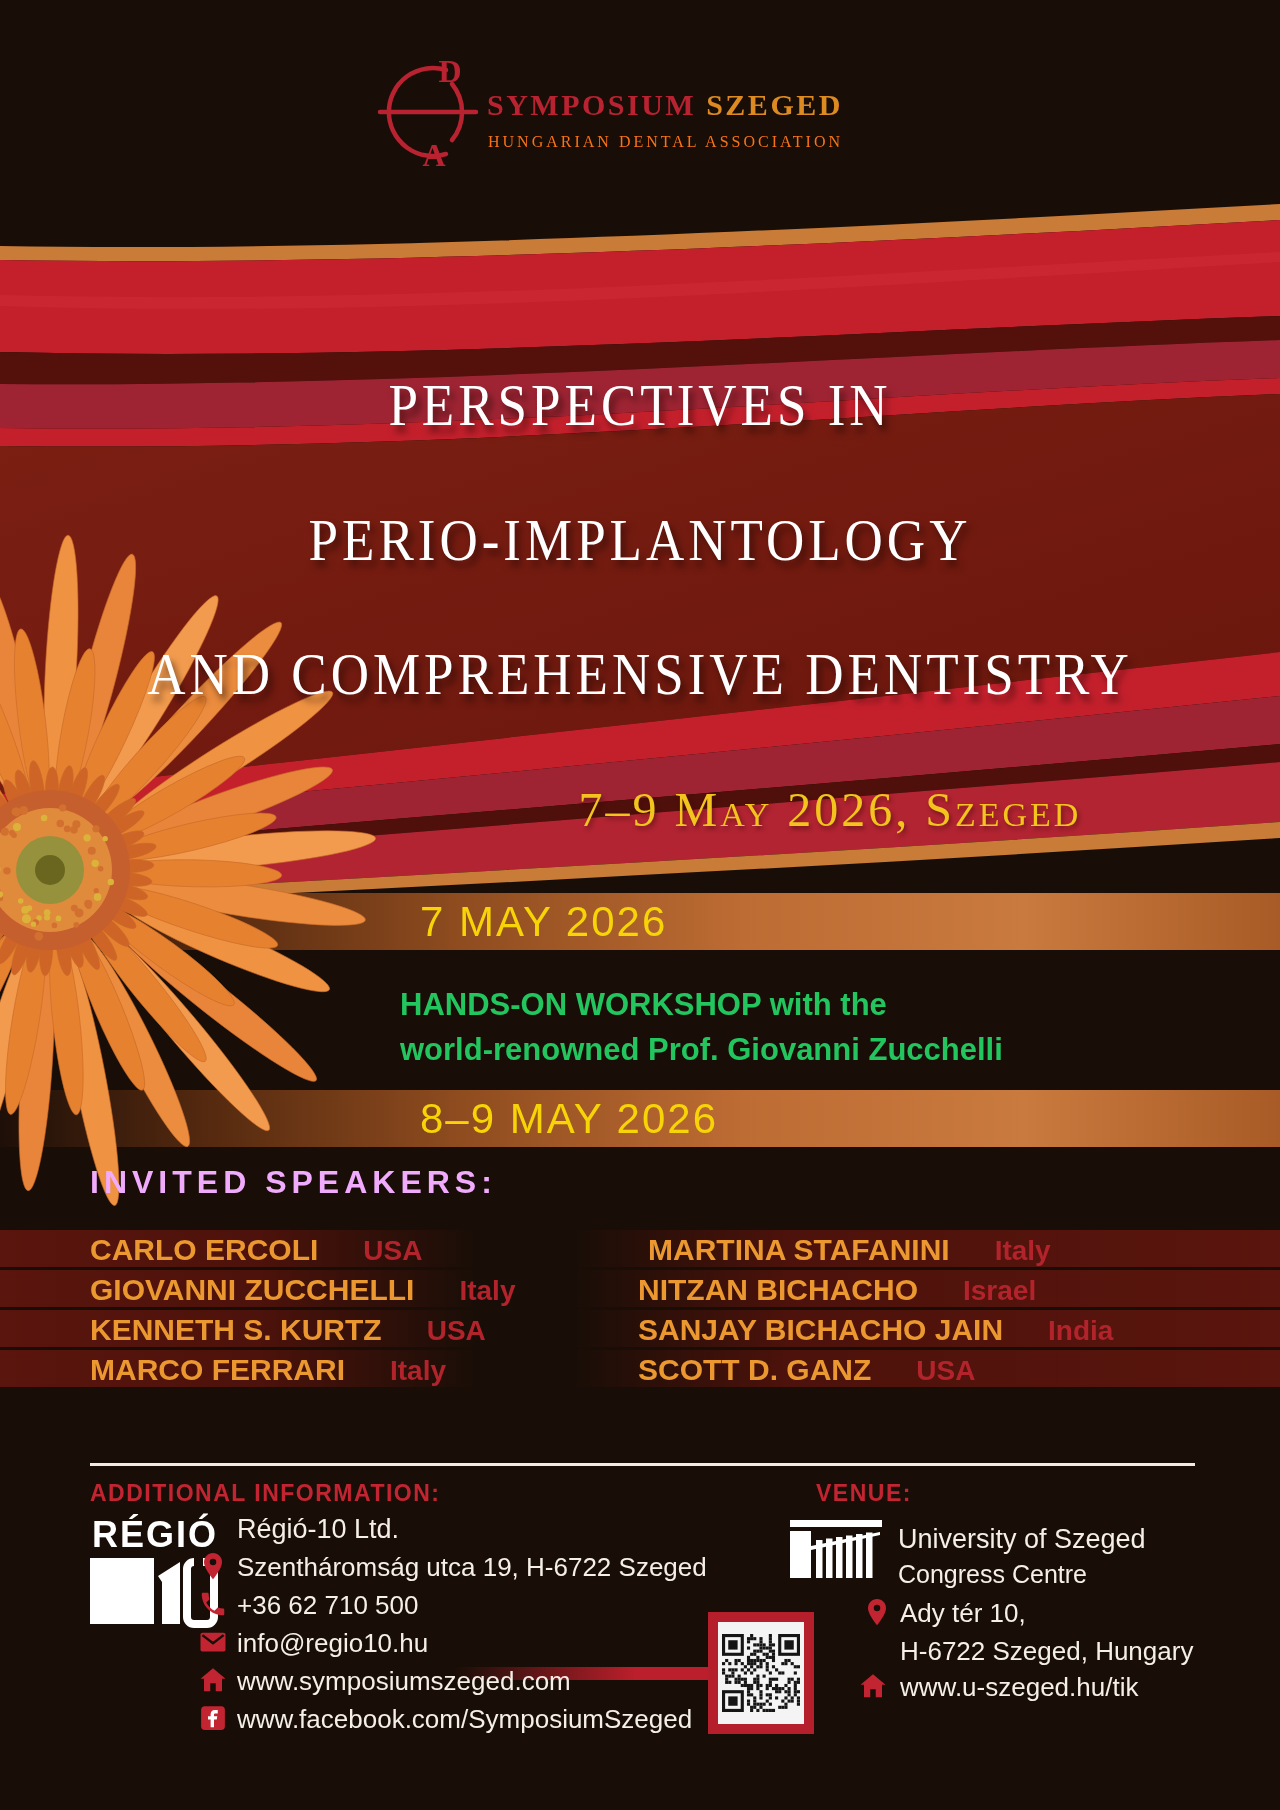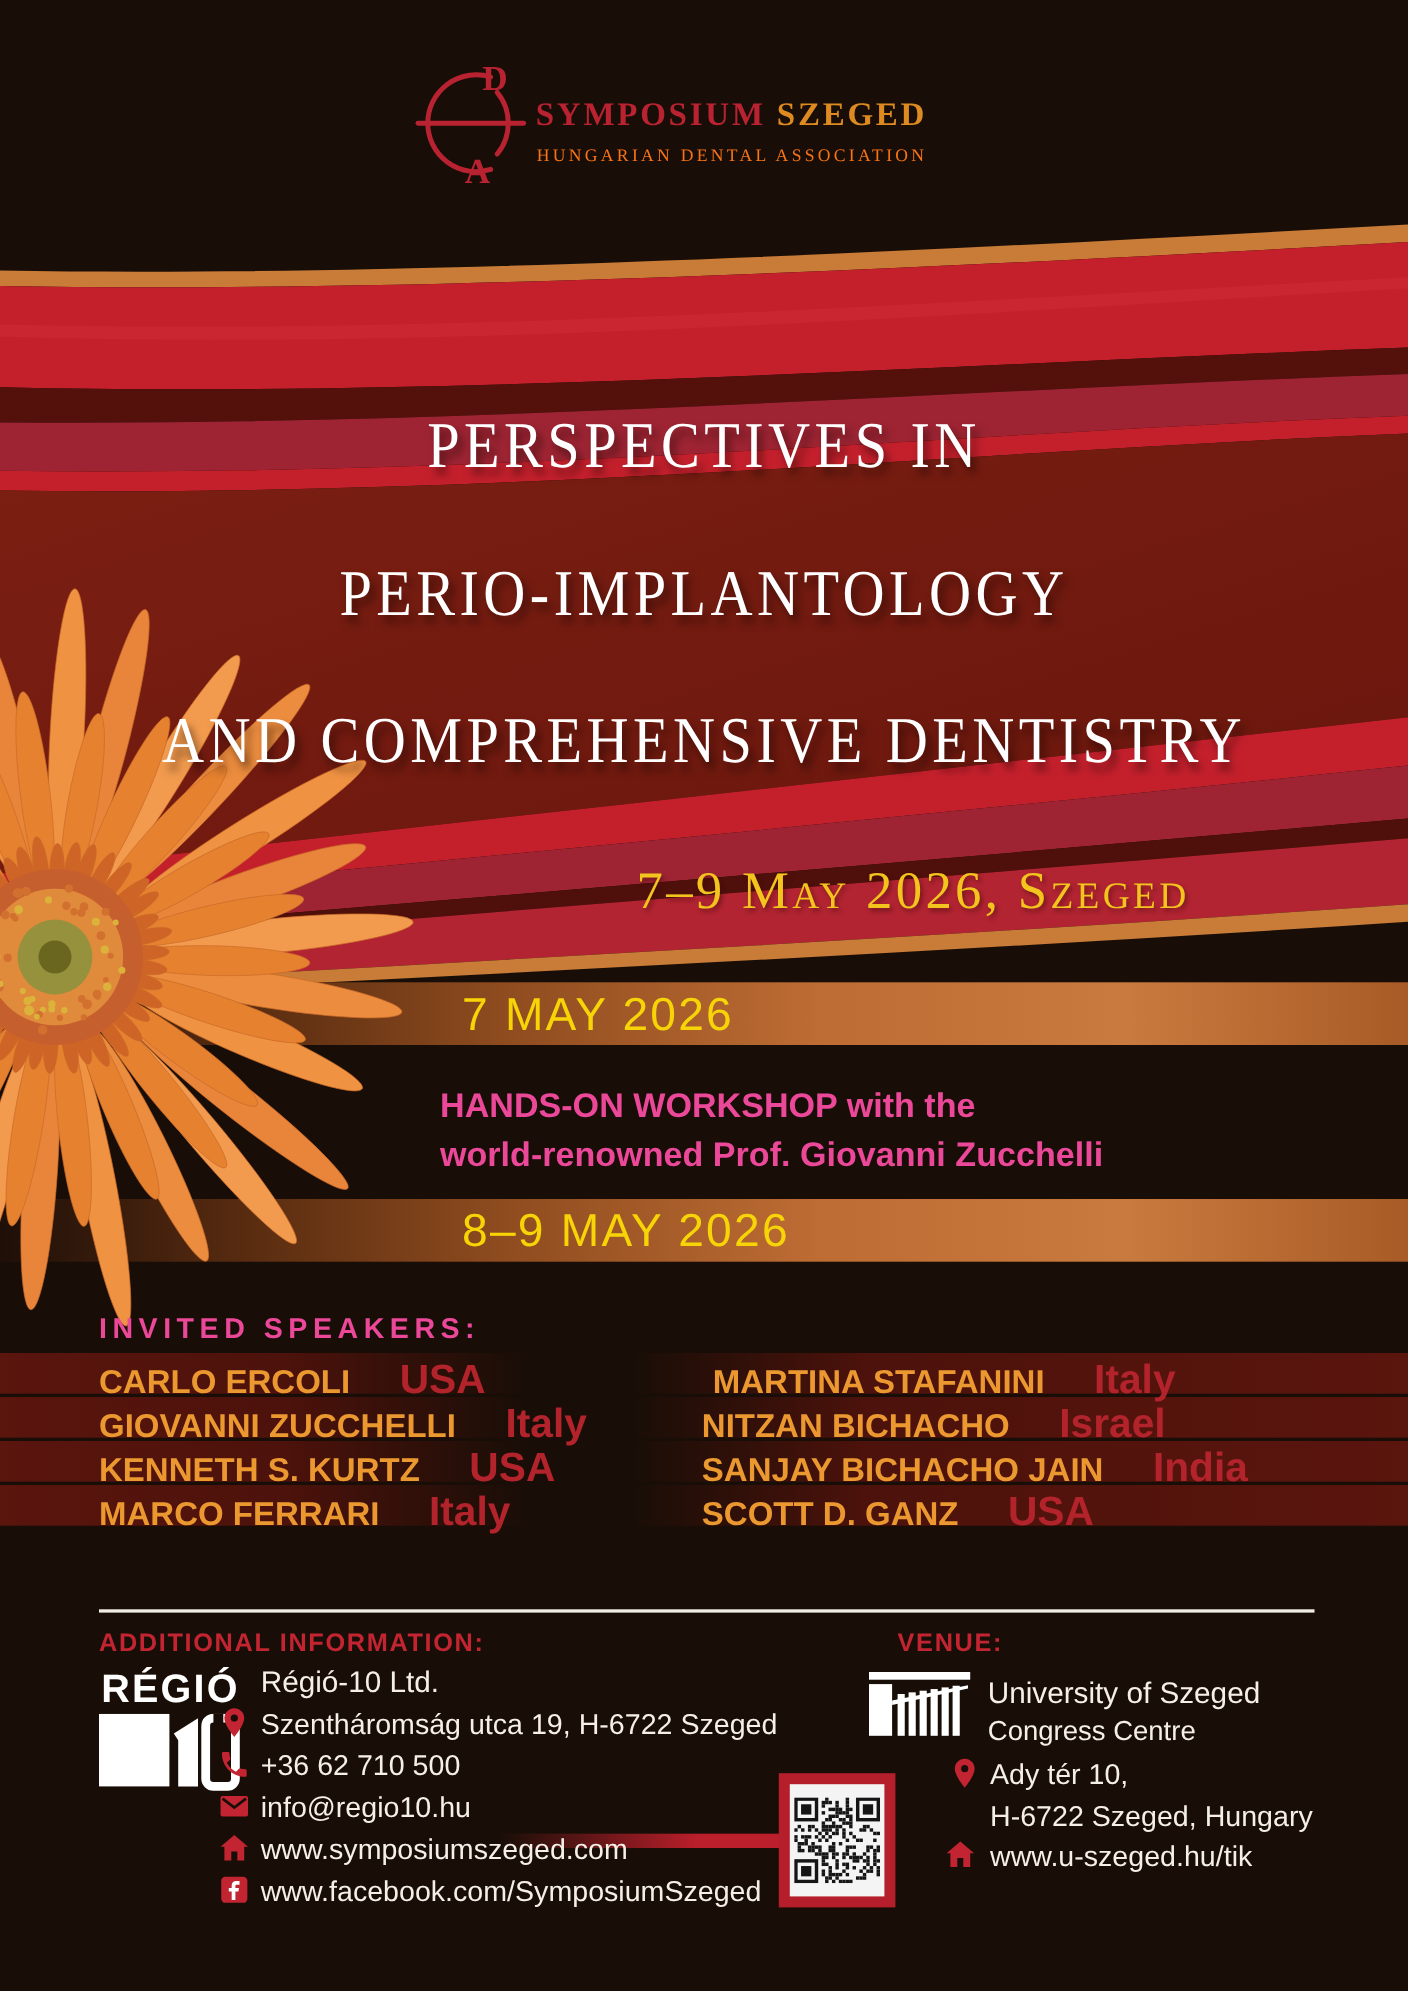--- a/index.html
+++ b/index.html
@@ -22,31 +22,31 @@
       text-shadow:4px 6px 7px rgba(20,5,2,.55);white-space:nowrap;}
   .date-loc{left:400px;top:782px;width:860px;text-align:center;color:#f2c41d;
       font-family:"Liberation Serif",serif;font-variant:small-caps;font-size:48px;
       letter-spacing:3px;text-shadow:2px 3px 4px rgba(60,10,5,.5);white-space:nowrap;}
 
   
   .stripe{left:0;width:1280px;height:57px;
       background:linear-gradient(90deg,#1e0f08 0%,#54290f 16%,#8f4c1f 36%,#bd6c33 58%,#c97a3e 80%,#a85b26 100%);}
   .stripe-label{left:420px;height:57px;line-height:57px;font-weight:400;font-size:42px;
       letter-spacing:2px;color:#f6d407;white-space:nowrap;}
-  .workshop{left:400px;top:982px;color:#ec4899;font-weight:700;font-size:31px;
+  .workshop{left:400px;top:982px;color:#22c55e;font-weight:700;font-size:31px;
       line-height:45px;white-space:nowrap;}
 
   
-  .spk-heading{left:90px;top:1192px;color:#ec4899;font-weight:700;font-size:26px;letter-spacing:5px;white-space:nowrap;}
+  .spk-heading{left:90px;top:1164px;color:#f0abfc;font-weight:700;font-size:32px;letter-spacing:5px;white-space:nowrap;}
   .bar-l{left:0;width:475px;height:37px;
       background:linear-gradient(90deg,#5a150d 0%,#4c120b 55%,rgba(40,13,8,0) 100%);}
   .bar-r{left:575px;width:705px;height:37px;
       background:linear-gradient(90deg,rgba(40,13,8,0) 0%,#4c120b 30%,#5a150d 100%);}
   .spk{display:flex;gap:45px;align-items:baseline;font-weight:700;font-size:30px;white-space:nowrap;}
-  .spk .nm{color:#ea982f}.spk .ct{color:#b3232c;font-size:37px}
+  .spk .nm{color:#ea982f}.spk .ct{color:#b3232c;font-size:28px}
 
   
   .divider{left:90px;top:1463px;width:1105px;height:3px;background:#f2ede4;}
   .foot-heading{color:#c22531;font-weight:700;font-size:23px;letter-spacing:1.5px;white-space:nowrap;}
   .foot-text{color:#f4efe7;font-size:26px;white-space:nowrap;}
   .regio-word{left:92px;top:1514px;color:#ffffff;font-weight:700;font-size:36px;letter-spacing:2px;}
   .icon{width:30px;height:30px;}
   .connector{left:455px;top:1667px;width:258px;height:13px;
       background:linear-gradient(90deg,rgba(187,31,43,0) 0%,#bb1f2b 70%,#bb1f2b 100%);}
   .qr-frame{left:708px;top:1612px;width:106px;height:122px;background:#b51f2b;

